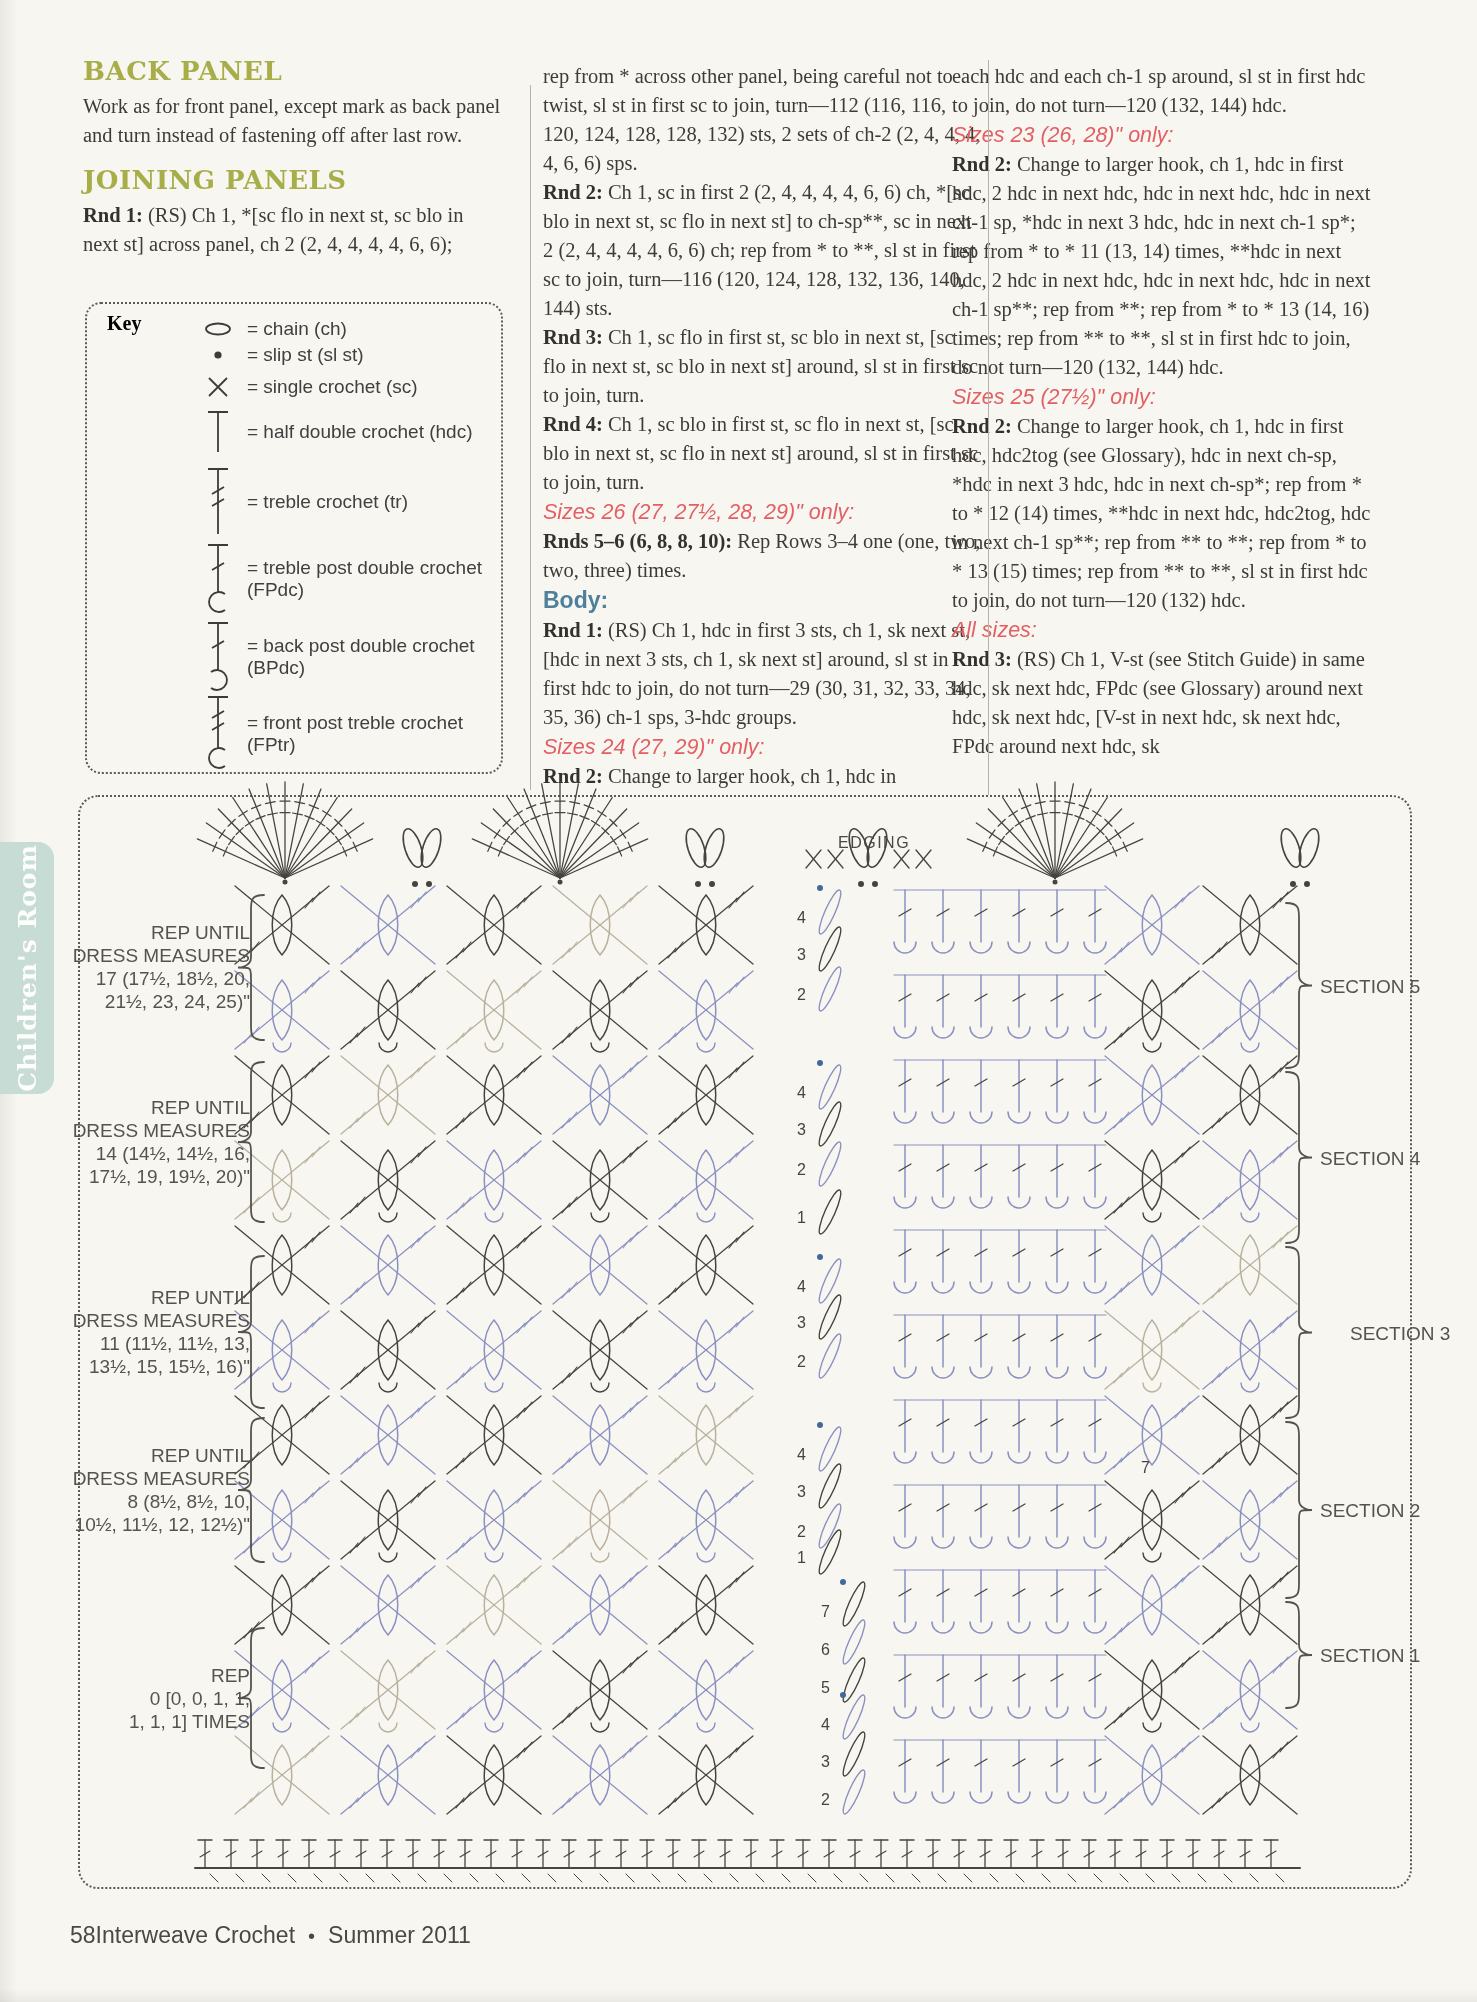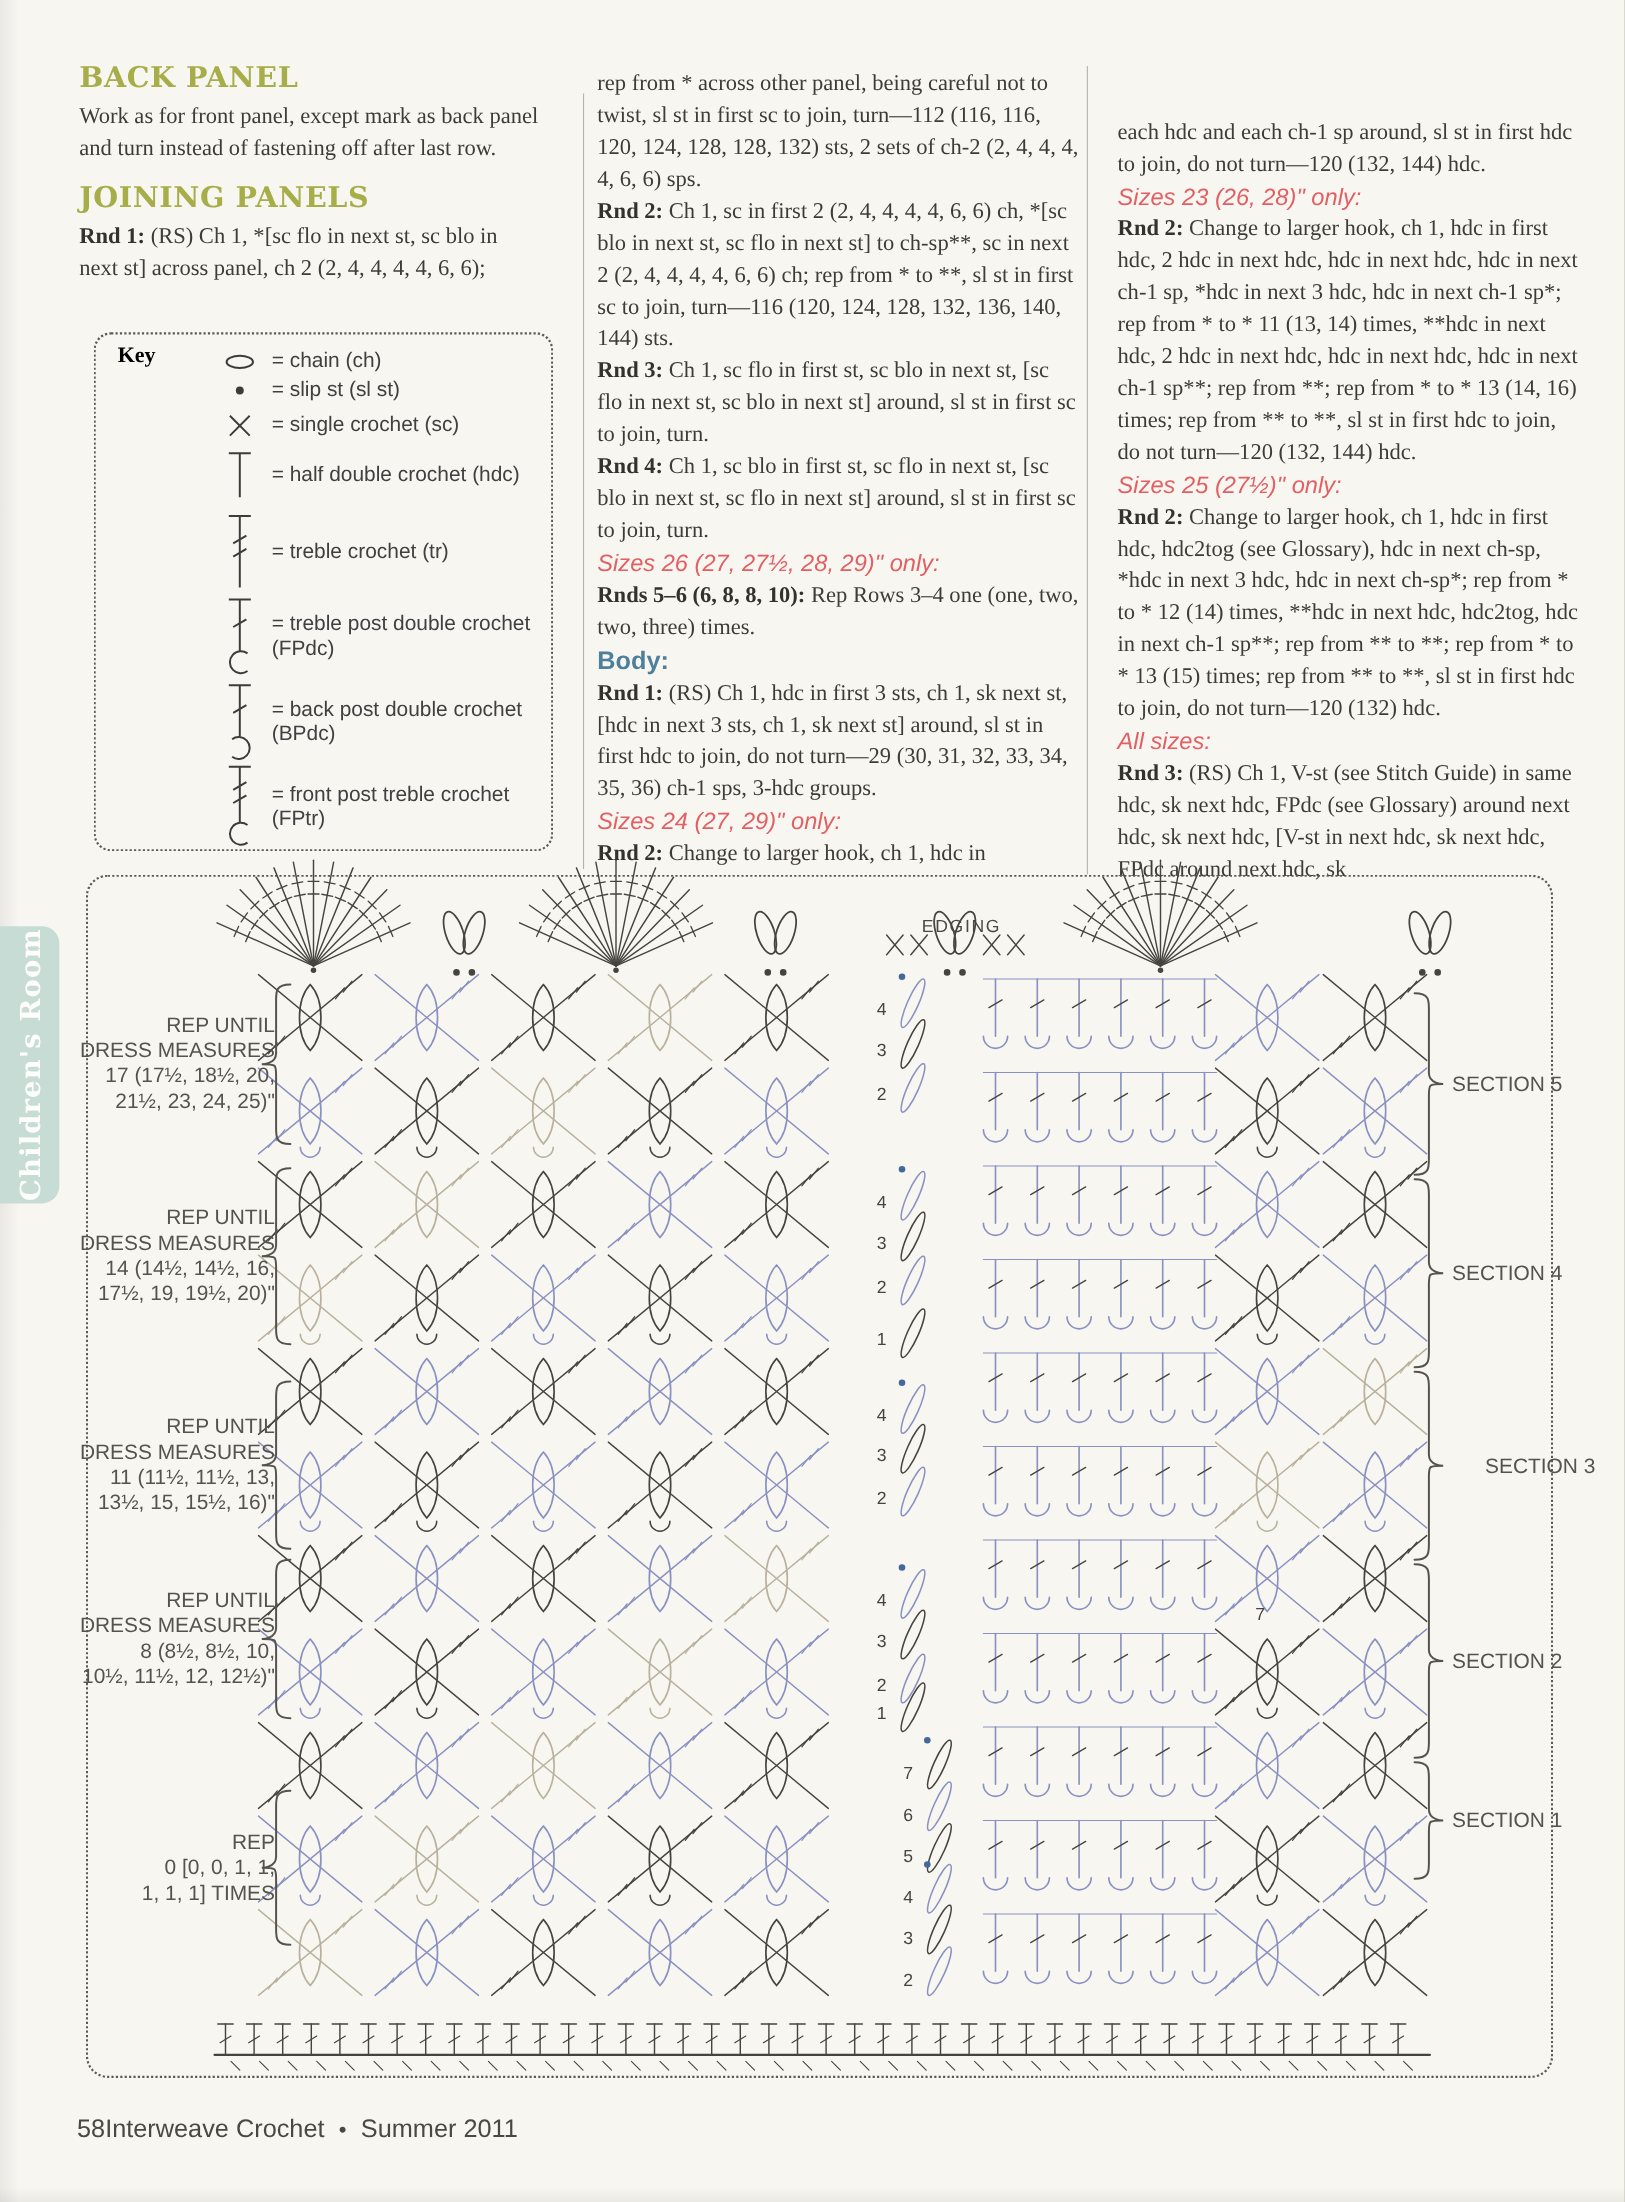--- a/index.html
+++ b/index.html
@@ -8,23 +8,23 @@
   .page::before{content:"";position:absolute;inset:0;pointer-events:none;
         background:linear-gradient(90deg,rgba(0,0,0,.06),rgba(0,0,0,0) 18px),
                    linear-gradient(0deg,rgba(0,0,0,.05),rgba(0,0,0,0) 14px);}
   
   .side-tab{position:absolute;left:0;top:842px;width:54px;height:252px;background:#c7dcd4;
         border-radius:0 16px 16px 0;display:flex;align-items:center;justify-content:center;}
   .side-tab span{writing-mode:vertical-rl;transform:rotate(180deg);color:#fdfdfb;
         font-family:"DejaVu Serif",serif;font-weight:700;font-size:25px;letter-spacing:1px;white-space:nowrap;}
   
   .col{position:absolute;top:55px;font-size:20.5px;line-height:29px;}
-  .col1{left:72px;width:420px;}
+  .col1{left:83px;width:420px;}
   .col2{left:543px;width:438px;top:62px;}
-  .col3{left:1016px;width:424px;top:62px;margin-top:44px;}
+  .col3{left:952px;width:424px;top:62px;}
   h2.sect{margin:0 0 5px 0;font-family:"DejaVu Serif",serif;font-weight:700;
         font-size:26px;line-height:32px;letter-spacing:.5px;color:#a7ae49;}
   h2.sect.later{margin-top:14px;}
   .seg{margin:0;}
   .seg.para{font-family:"Liberation Serif",serif;font-size:20.5px;line-height:29px;color:#3f3b35;}
   .seg.para b{font-weight:700;color:#35312c;}
   .seg.red{font-family:"Liberation Sans",sans-serif;font-style:italic;font-size:21.5px;
         line-height:30px;color:#e25f63;}
   .seg.bluehead{font-family:"Liberation Sans",sans-serif;font-weight:700;font-size:23px;
         line-height:31px;color:#4e7f9b;}

